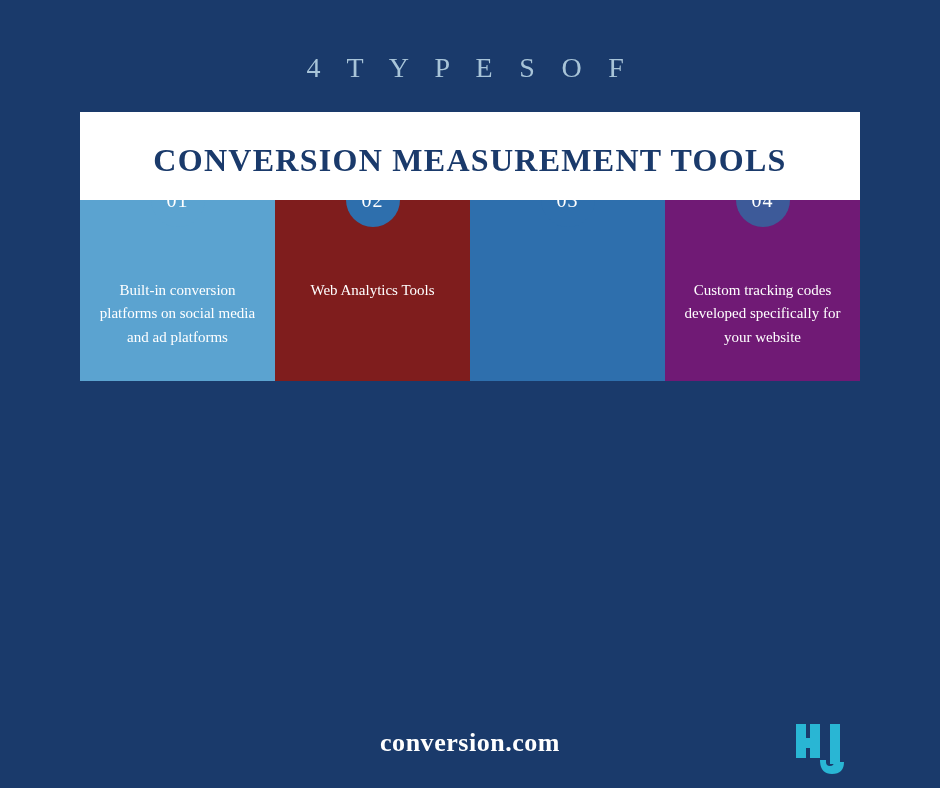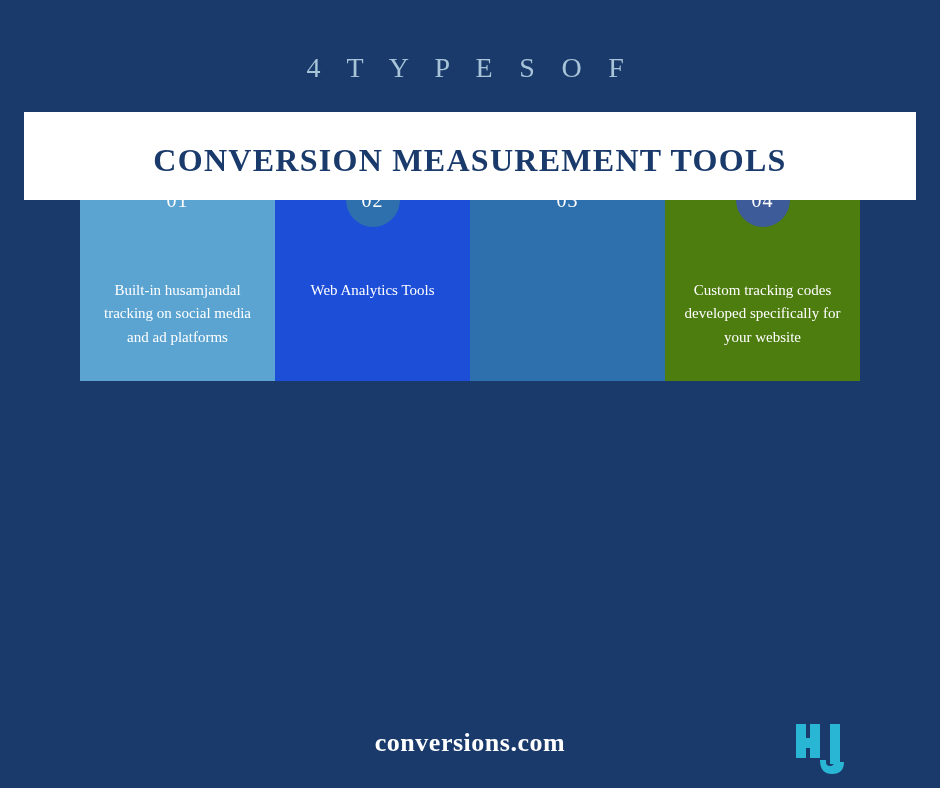--- a/index.html
+++ b/index.html
@@ -22,21 +22,21 @@
       font-size: 28px;
       font-weight: 400;
       font-family: Georgia, serif;
       margin-top: 52px;
       margin-bottom: 0px;
       text-align: left;
     }
 
     .white-banner {
       background: #ffffff;
-      width: 892px;
+      width: 780px;
       padding: 28px 40px 20px 40px;
       text-align: center;
       margin-top: 28px;
       position: relative;
       z-index: 2;
     }
 
     .white-banner h1 {
       color: #1a3a6b;
       font-family: Georgia, serif;
@@ -59,23 +59,23 @@
     .card {
       flex: 1;
       display: flex;
       flex-direction: column;
       align-items: center;
       padding-bottom: 32px;
       position: relative;
     }
 
     .card:nth-child(1) { background-color: #5ba3d0; }
-    .card:nth-child(2) { background-color: #1d4ed8; }
+    .card:nth-child(2) { background-color: #7f1d1d; }
     .card:nth-child(3) { background-color: #2e6fad; }
-    .card:nth-child(4) { background-color: #4d7c0f; justify-content: center; }
+    .card:nth-child(4) { background-color: #701a75; justify-content: center; }
 
     .card-number-bubble {
       width: 54px;
       height: 54px;
       border-radius: 50%;
       background: inherit;
       display: flex;
       align-items: center;
       justify-content: center;
       margin-top: -27px;
@@ -141,40 +141,40 @@
 <h2 class="top-heading">4   T Y P E S   O F</h2>
 
 <div class="white-banner">
   <h1>CONVERSION MEASUREMENT TOOLS</h1>
 </div>
 
 <div class="cards-row">
 
   <div class="card">
     <div class="card-number-bubble">01</div>
-    <p class="card-text">Built-in husamjandal tracking on social media and ad platforms</p>
+    <p class="card-text">Built-in conversion platforms on social media and ad platforms</p>
   </div>
 
   <div class="card">
     <div class="card-number-bubble">02</div>
     <p class="card-text">Web Analytics Tools</p>
   </div>
 
   <div class="card">
     <div class="card-number-bubble">03</div>
   </div>
 
   <div class="card">
     <div class="card-number-bubble">04</div>
     <p class="card-text">Custom tracking codes developed specifically for your website</p>
   </div>
 </div>
 
 <div class="footer">
-  <span class="footer-domain">conversions.com</span>
+  <span class="footer-domain">conversion.com</span>
 
   <div class="hj-logo">
     <svg viewBox="0 0 68 68" xmlns="http://www.w3.org/2000/svg">
 
       <rect x="4" y="8" width="10" height="34" fill="#29b6d4"></rect>
       <rect x="4" y="22" width="24" height="10" fill="#29b6d4"></rect>
       <rect x="18" y="8" width="10" height="34" fill="#29b6d4"></rect>
 
       <rect x="38" y="8" width="10" height="40" fill="#29b6d4"></rect>
       <path d="M28 44 Q28 58 40 58 Q52 58 52 46 L42 46 Q42 50 38 50 Q34 50 34 46 L34 44 Z" fill="#29b6d4"></path>

